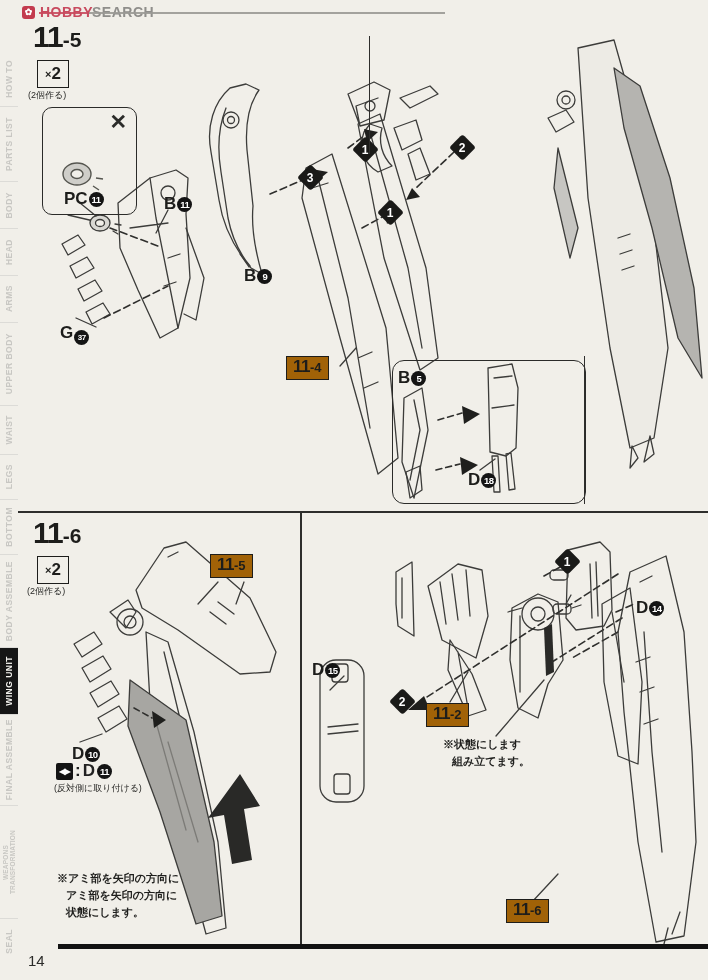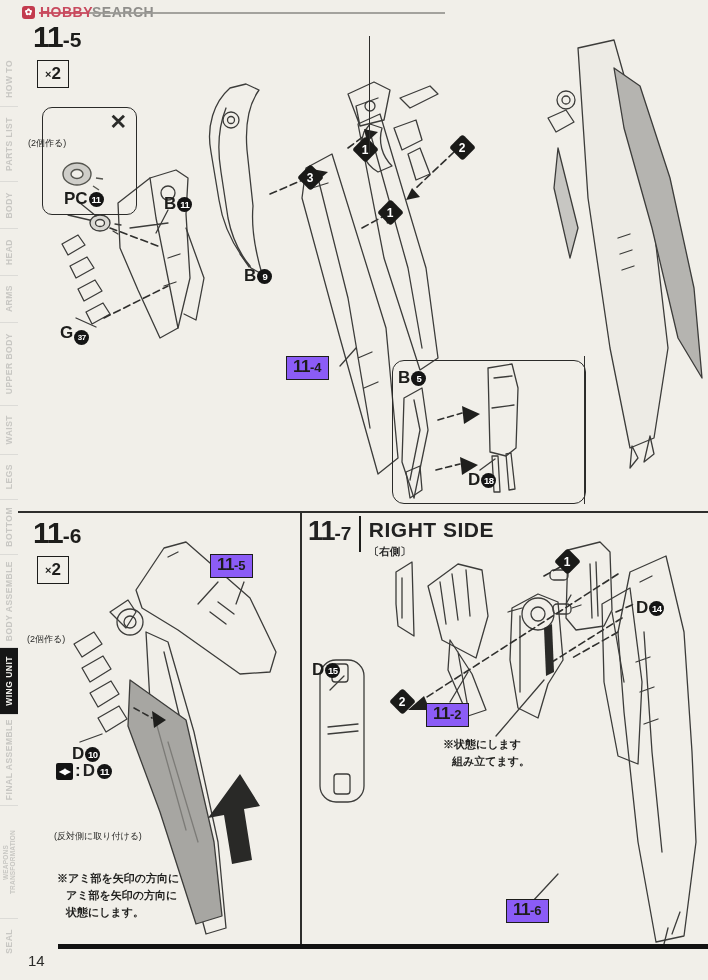--- a/index.html
+++ b/index.html
@@ -26,36 +26,36 @@
   .vtab.active span{color:#f4f3ef;}
   .vtab.two{flex-direction:row;gap:0;}
   .vtab.two span{font-size:6.5px;letter-spacing:.2px;}
   
   .step-h{position:absolute;font-weight:bold;color:#1d1d1b;line-height:1;}
   .step-h .n1{font-size:30px;letter-spacing:-1px;}
   .step-h .n2{font-size:21px;}
   .qty-box{position:absolute;width:30px;height:26px;border:1.7px solid #1d1d1b;background:transparent;
            display:flex;align-items:center;justify-content:center;font-weight:bold;color:#1d1d1b;}
   .qty-box .x{font-size:11px;}.qty-box .q{font-size:17px;}
-  .qty-note{position:absolute;font-size:9px;color:#2a2a28;margin-top:48px;}
+  .qty-note{position:absolute;font-size:9px;color:#2a2a28;}
   
   #h117{position:absolute;left:308px;top:516px;display:flex;align-items:flex-start;}
   #h117 .nums{font-weight:bold;line-height:1;margin-top:2px;}
   #h117 .bar{width:1.4px;height:36px;background:#1d1d1b;margin:0 8px;}
   #h117 .rs{font-size:21px;font-weight:bold;letter-spacing:.5px;line-height:1;margin-top:3px;}
   #h117 .jp{font-size:10.5px;font-weight:bold;margin-top:5px;}
   
   .plabel{position:absolute;font-size:17px;font-weight:bold;color:#1d1d1b;display:flex;
           align-items:center;gap:1px;white-space:nowrap;}
   .pnum{display:inline-flex;width:15px;height:15px;border-radius:50%;background:#141414;color:#fff;
         font-size:9.5px;font-weight:bold;align-items:center;justify-content:center;
         letter-spacing:-.5px;flex:none;}
   .pnum.small{font-size:8px;margin-top:9px;}
   .refbox{position:absolute;border:1.7px solid #1d1d1b;padding:1px 6px 2px 6px;font-weight:bold;
-          color:#1d1d1b;line-height:1.1;background:#8b5cf6;white-space:nowrap;}
+          color:#1d1d1b;line-height:1.1;background:#a16207;white-space:nowrap;}
   .refbox .m{font-size:17px;letter-spacing:-.5px;}
   .refbox .s{font-size:13px;}
   .dm{position:absolute;width:19px;height:19px;background:#1a1a18;transform:rotate(45deg);
       border-radius:3px;display:flex;align-items:center;justify-content:center;}
   .dm span{transform:rotate(-45deg);color:#fff;font-size:12px;font-weight:bold;}
   .note{position:absolute;font-size:11px;font-weight:600;color:#1f1f1d;line-height:17px;white-space:nowrap;}
   .note .ind{padding-left:9px;}
   
   #callout{position:absolute;left:42px;top:107px;width:93px;height:106px;border:1.7px solid #2b2b29;
            border-radius:10px;}
@@ -359,28 +359,20 @@
       <span class="pnum">11</span>
   </div>
   <div class="qty-note" style="left:54px;top:782px">(反対側に取り付ける)</div>
 
   <div class="note" style="left:57px;top:870px">
     <div>※アミ部を矢印の方向に</div>
     <div class="ind">アミ部を矢印の方向に</div>
     <div class="ind">状態にします。</div>
   </div>
 
-  <div id="h117">
-    <div class="nums"><span style="font-size:27px;letter-spacing:-1px">11</span><span style="font-size:19px">-7</span></div>
-    <div class="bar"></div>
-    <div>
-      <div class="rs">RIGHT SIDE</div>
-      <div class="jp">〔右側〕</div>
-    </div>
-  </div>
 
   <div class="dm" style="left:558px;top:552px">
       <span>1</span>
     </div>
   <div class="dm" style="left:393px;top:692px">
       <span>2</span>
     </div>
 
   <div class="plabel" style="left:636px;top:598px">
     <span>D</span>

